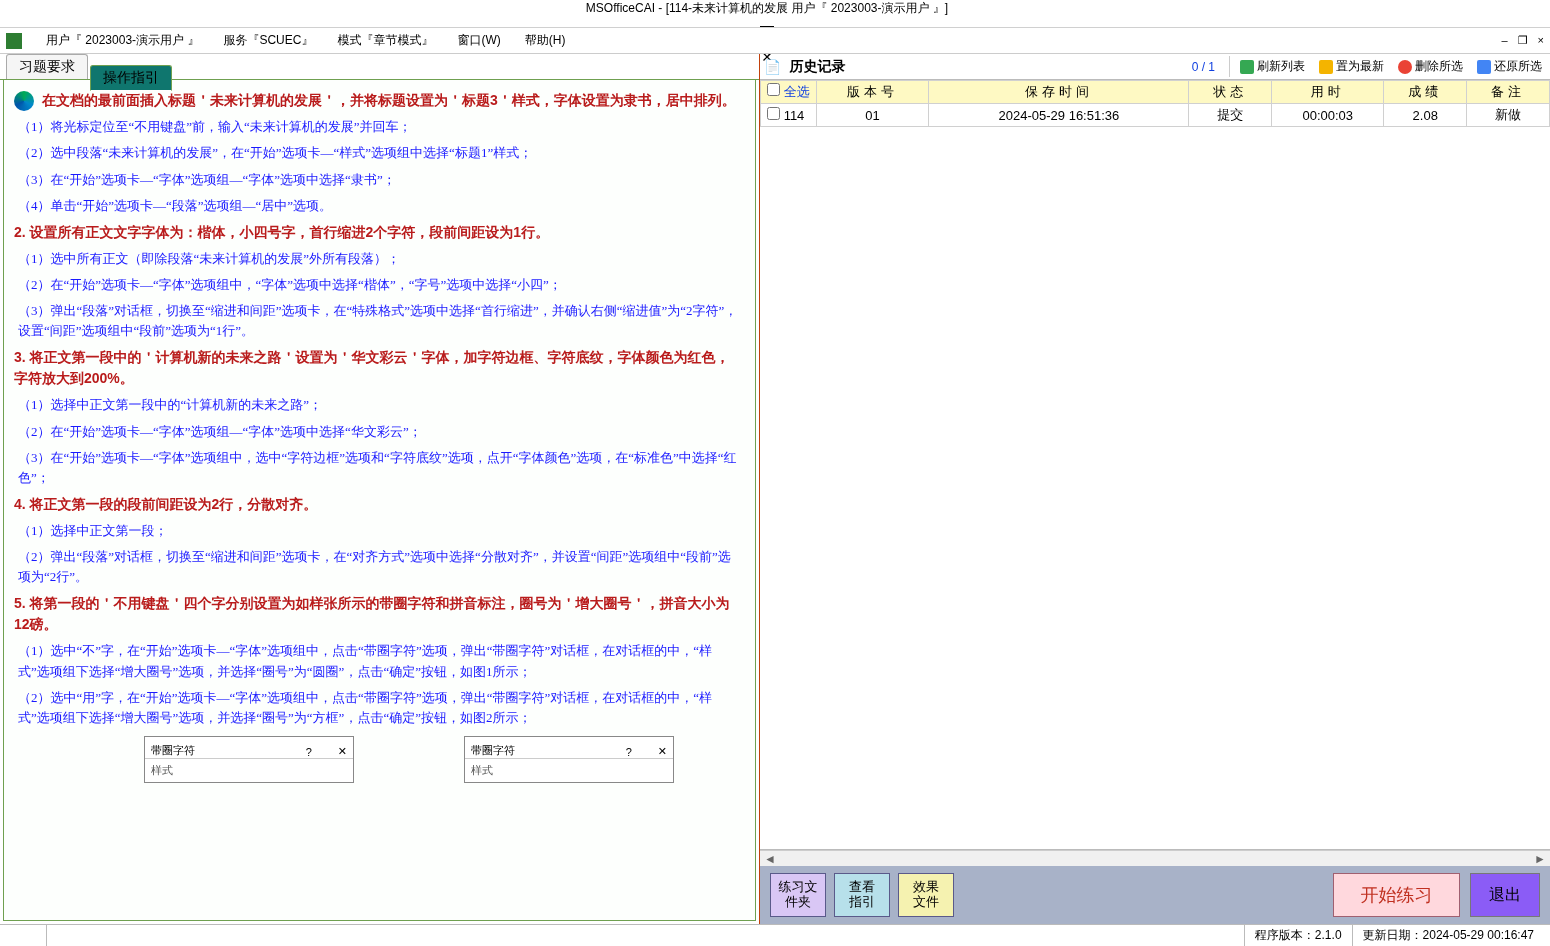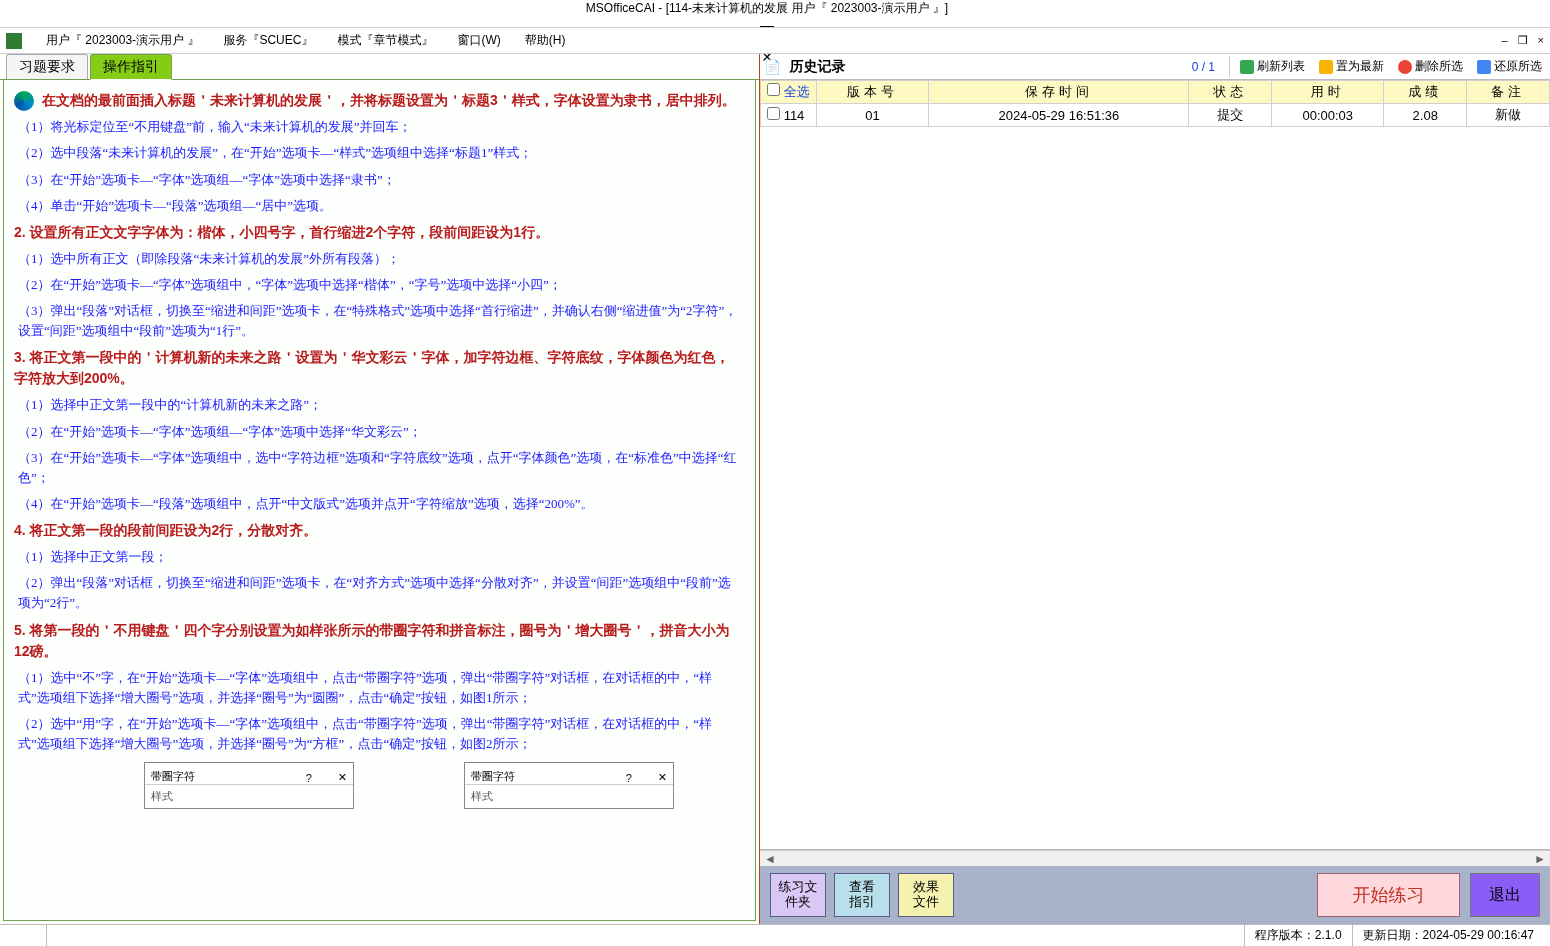--- a/index.html
+++ b/index.html
@@ -86,24 +86,24 @@
     padding: 3px 12px;
     border: 1px solid #aaa;
     border-bottom: none;
     background: #f5f5f5;
     font-size: 14px;
     border-radius: 3px 3px 0 0;
   }
   .tab.active {
     border: 1px solid #6fa050;
     border-bottom: 1px solid #fff;
-    background: #84cc16;
+    background: #0f766e;
     color: #000;
     position: relative;
-    top: 1px;
+    top: 12px;
   }
 
   .instr-scroll {
     flex: 1;
     overflow-y: auto;
     border: 1px solid #6fa050;
     border-top: none;
     margin: 0 3px 3px 3px;
     padding: 4px 14px 4px 10px;
     background: #fdfffd;
@@ -215,21 +215,21 @@
     display: flex; align-items: center; justify-content: center;
     text-align: center;
     font-size: 13px;
     line-height: 1.15;
   }
   .sq-btn.purple { background: #d9c7f5; }
   .sq-btn.blue   { background: #b7e0ea; }
   .sq-btn.yellow { background: #f5f2b0; }
   .big-btn {
     margin-left: auto;
-    width: 143px; height: 44px;
+    width: 127px; height: 44px;
     background: #ffd8dd;
     border: 1px solid #a06070;
     color: #c03020;
     font-size: 18px;
     display: flex; align-items: center; justify-content: center;
   }
   .exit-btn {
     width: 70px; height: 44px;
     background: #8b5cf6;
     border: 1px solid #777;
@@ -296,21 +296,20 @@
 
       <div class="sec-head">2.  设置所有正文文字字体为：楷体，小四号字，首行缩进2个字符，段前间距设为1行。</div>
       <div class="step">（1）选中所有正文（即除段落“未来计算机的发展”外所有段落）；</div>
       <div class="step">（2）在“开始”选项卡—“字体”选项组中，“字体”选项中选择“楷体”，“字号”选项中选择“小四”；</div>
       <div class="step">（3）弹出“段落”对话框，切换至“缩进和间距”选项卡，在“特殊格式”选项中选择“首行缩进”，并确认右侧“缩进值”为“2字符”，设置“间距”选项组中“段前”选项为“1行”。</div>
 
       <div class="sec-head">3.  将正文第一段中的＇计算机新的未来之路＇设置为＇华文彩云＇字体，加字符边框、字符底纹，字体颜色为红色，字符放大到200%。</div>
       <div class="step">（1）选择中正文第一段中的“计算机新的未来之路”；</div>
       <div class="step">（2）在“开始”选项卡—“字体”选项组—“字体”选项中选择“华文彩云”；</div>
       <div class="step">（3）在“开始”选项卡—“字体”选项组中，选中“字符边框”选项和“字符底纹”选项，点开“字体颜色”选项，在“标准色”中选择“红色”；</div>
-      <div class="step">（4）在“开始”选项卡—“段落”选项组中，点开“中文版式”选项并点开“字符缩放”选项，选择“200%”。</div>
 
       <div class="sec-head">4.  将正文第一段的段前间距设为2行，分散对齐。</div>
       <div class="step">（1）选择中正文第一段；</div>
       <div class="step">（2）弹出“段落”对话框，切换至“缩进和间距”选项卡，在“对齐方式”选项中选择“分散对齐”，并设置“间距”选项组中“段前”选项为“2行”。</div>
 
       <div class="sec-head">5.  将第一段的＇不用键盘＇四个字分别设置为如样张所示的带圈字符和拼音标注，圈号为＇增大圈号＇，拼音大小为12磅。</div>
       <div class="step">（1）选中“不”字，在“开始”选项卡—“字体”选项组中，点击“带圈字符”选项，弹出“带圈字符”对话框，在对话框的中，“样式”选项组下选择“增大圈号”选项，并选择“圈号”为“圆圈”，点击“确定”按钮，如图1所示；</div>
       <div class="step">（2）选中“用”字，在“开始”选项卡—“字体”选项组中，点击“带圈字符”选项，弹出“带圈字符”对话框，在对话框的中，“样式”选项组下选择“增大圈号”选项，并选择“圈号”为“方框”，点击“确定”按钮，如图2所示；</div>
 
       <div class="dlg-row">

